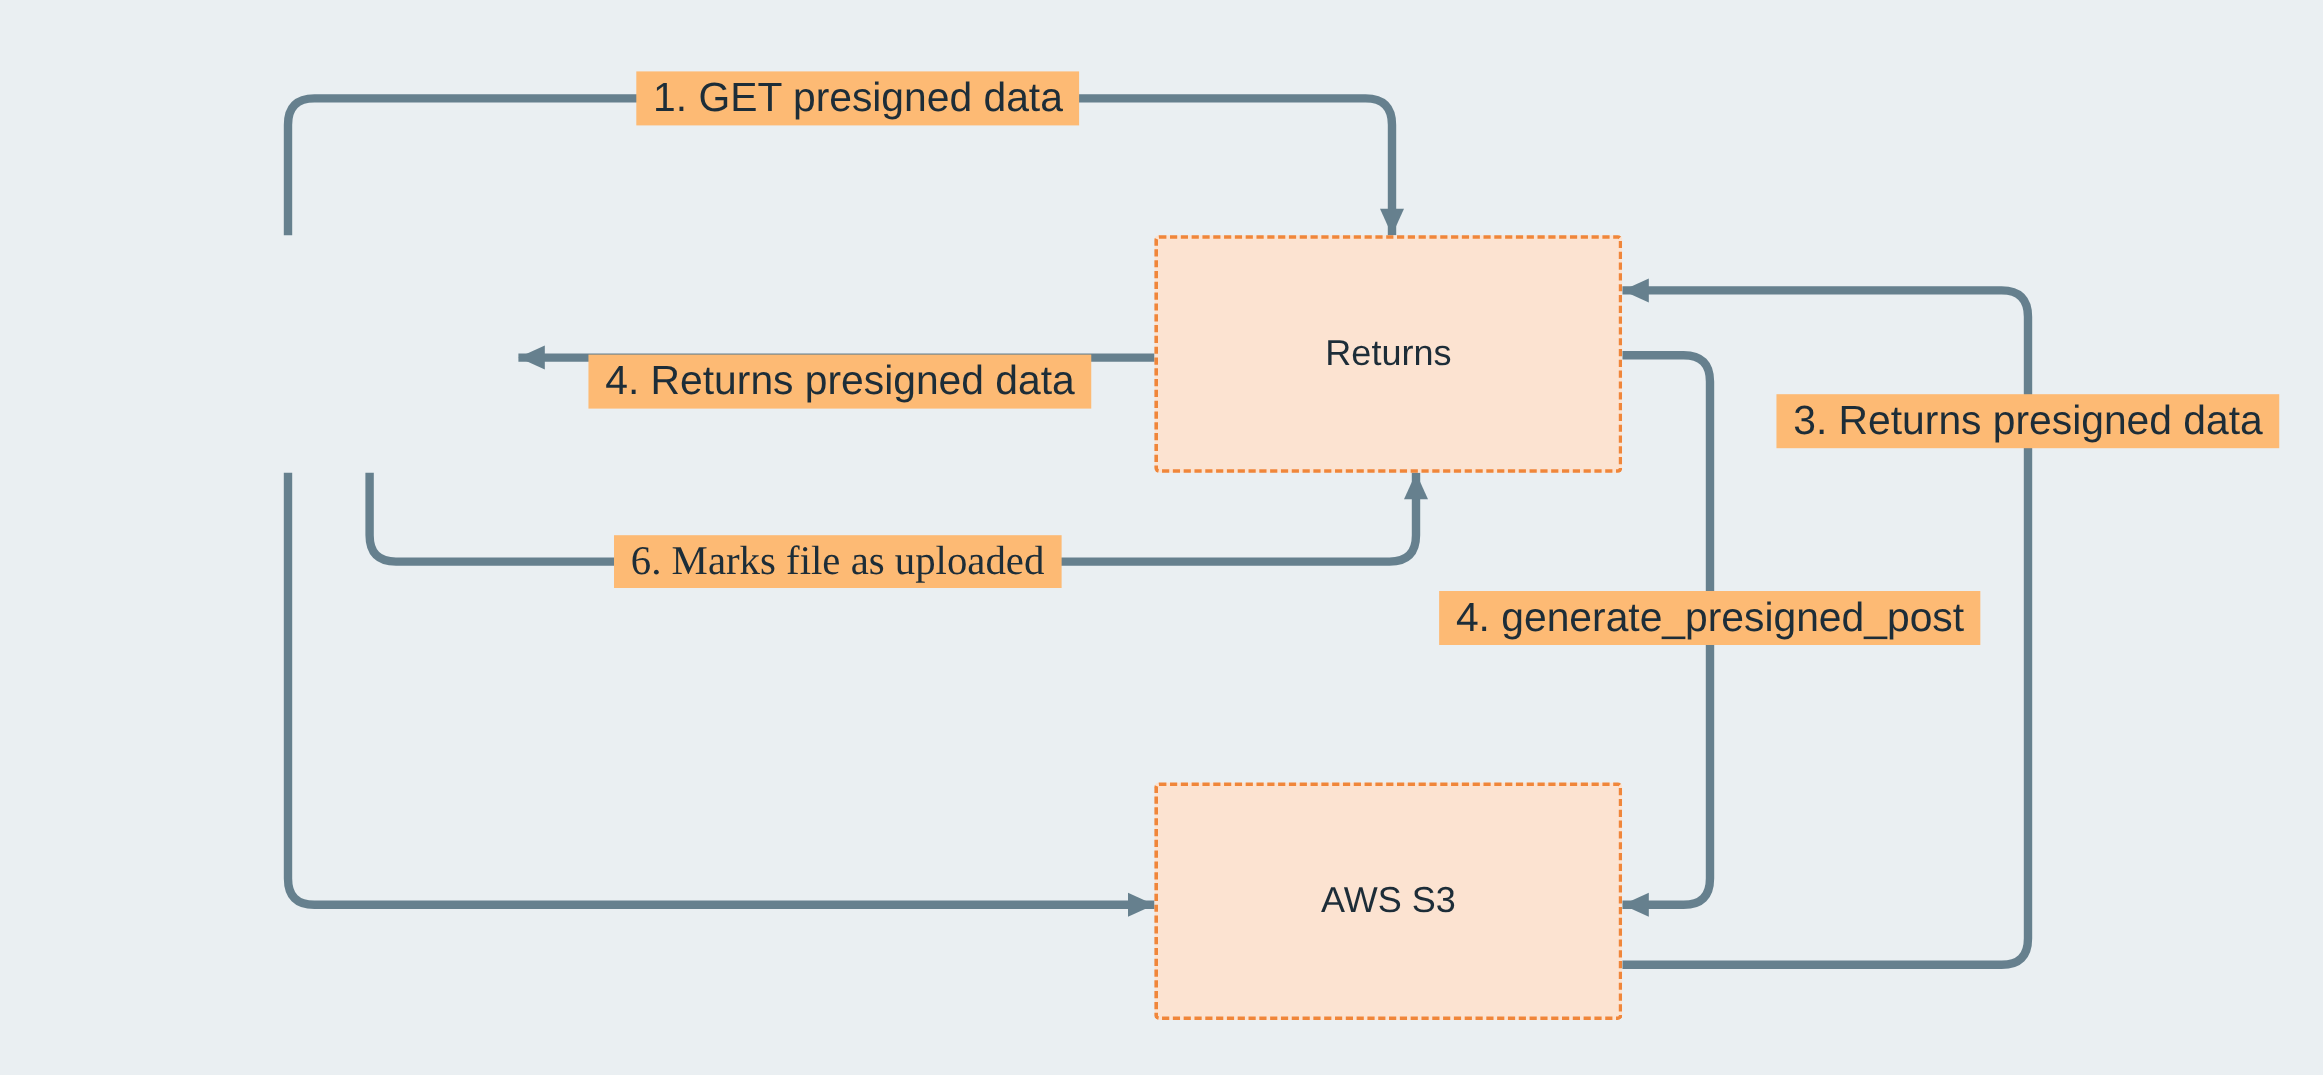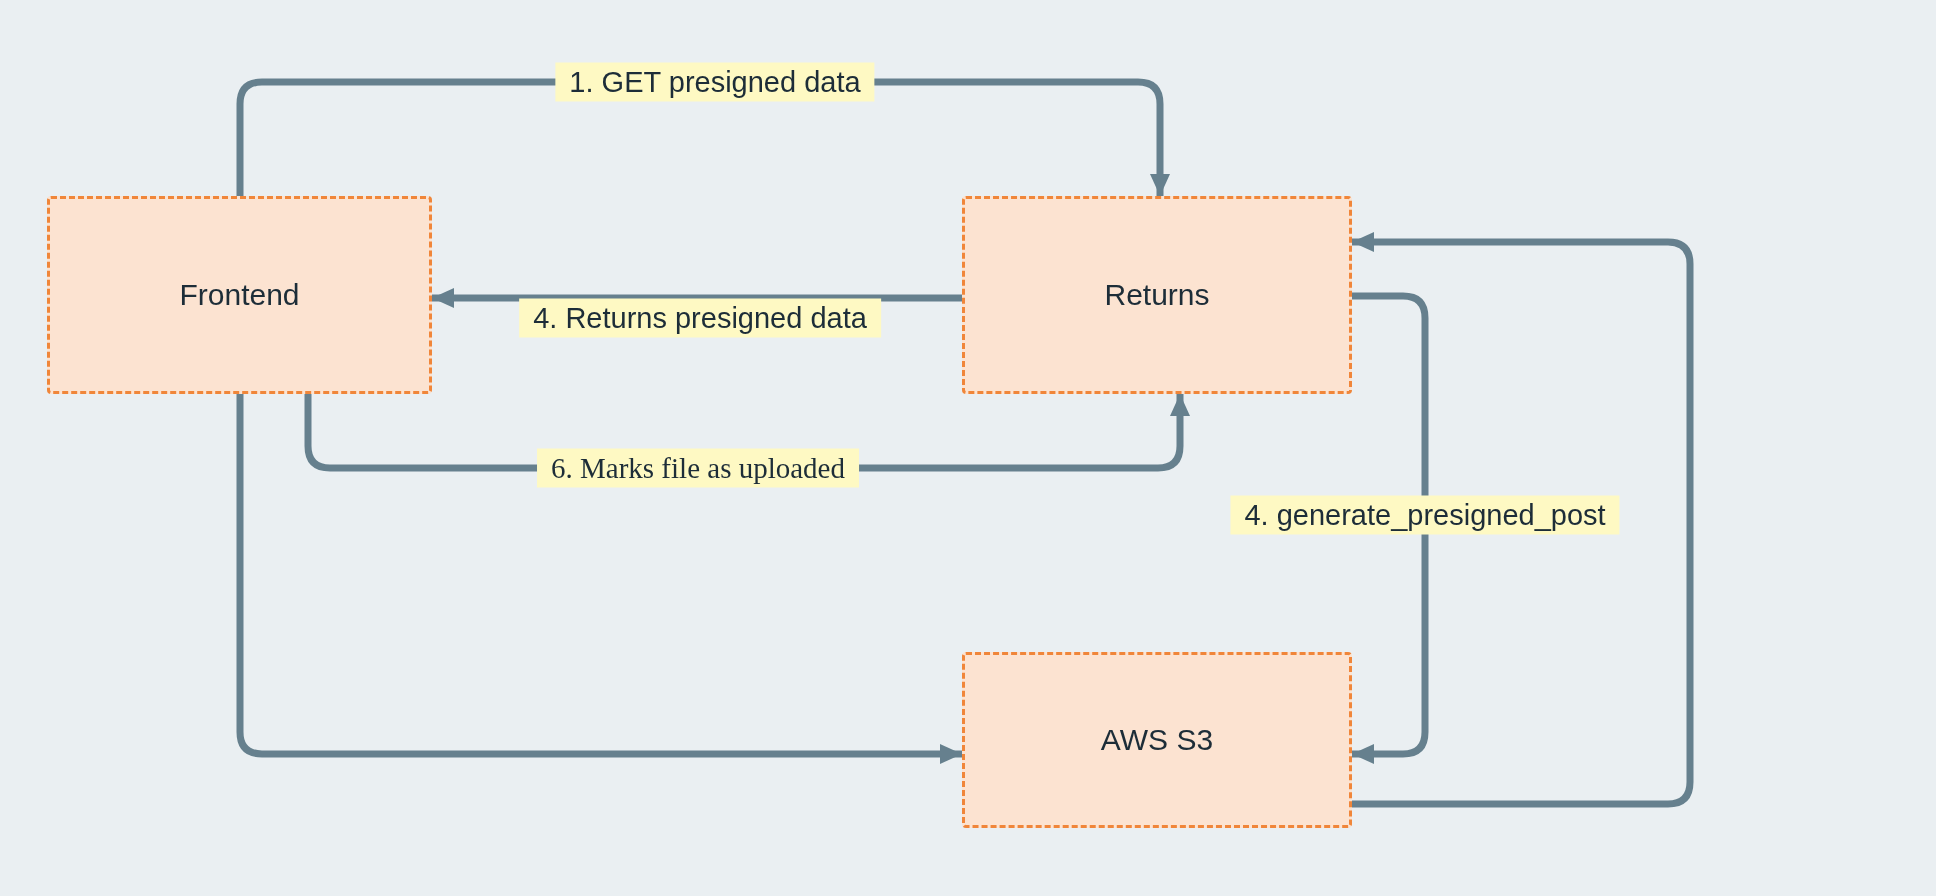--- a/index.html
+++ b/index.html
@@ -37,27 +37,27 @@
     border: 3px dashed #f0863a;
     border-radius: 4px;
     display: flex;
     align-items: center;
     justify-content: center;
     font-size: 30px;
     color: #1d2d38;
   }
   .node-frontend { left: 47px;  top: 196px; width: 385px; height: 198px; }
   .node-django   { left: 962px; top: 196px; width: 390px; height: 198px; }
-  .node-aws      { left: 962px; top: 652px; width: 390px; height: 176px; }
+  .node-aws      { left: 962px; top: 652px; width: 390px; height: 198px; }
   .edge-label {
     position: absolute;
     transform: translate(-50%, -50%);
-    background: #fef9c3;
+    background: #fdba74;
     padding: 3px 14px;
-    font-size: 29px;
+    font-size: 34px;
     color: #1d2d38;
     white-space: nowrap;
   }
   .lbl-1 { left: 715px;  top: 82px;  }
   .lbl-4 { left: 700px;  top: 298px; margin-top: 20px; }
   .lbl-6 { left: 698px;  top: 468px; font-family: Liberation Serif, serif; }
   .lbl-2 { left: 1425px; top: 515px; }
   .lbl-3 { left: 1690px; top: 351px; }
   .lbl-5 { left: 620px;  top: 754px; }
 </style>
@@ -79,35 +79,33 @@
 
     <path class="edge" marker-end="url(#arrowhead)" d="M 1352 804 L 1668 804 Q 1690 804 1690 782 L 1690 264 Q 1690 242 1668 242 L 1352 242"></path>
 
     <path class="edge" marker-end="url(#arrowhead)" d="M 962 298 L 432 298"></path>
 
     <path class="edge" marker-end="url(#arrowhead)" d="M 240 394 L 240 732 Q 240 754 262 754 L 962 754"></path>
 
     <path class="edge" marker-end="url(#arrowhead)" d="M 308 394 L 308 446 Q 308 468 330 468 L 1158 468 Q 1180 468 1180 446 L 1180 394"></path>
   </svg>
 
-  <div class="node node-frontend">
-    <span>Frontend</span>
-  </div>
 
   <div class="node node-django">
     <span>Returns</span>
   </div>
 
   <div class="node node-aws">
     <span>AWS S3</span>
   </div>
 
   <div class="edge-label lbl-1">1. GET presigned data</div>
 
   <div class="edge-label lbl-2">4. generate_presigned_post</div>
 
+  <div class="edge-label lbl-3">3. Returns presigned data</div>
 
   <div class="edge-label lbl-4">4. Returns presigned data</div>
 
 
   <div class="edge-label lbl-6">6. Marks file as  uploaded</div>
 
 </div>
 
 </body></html>

